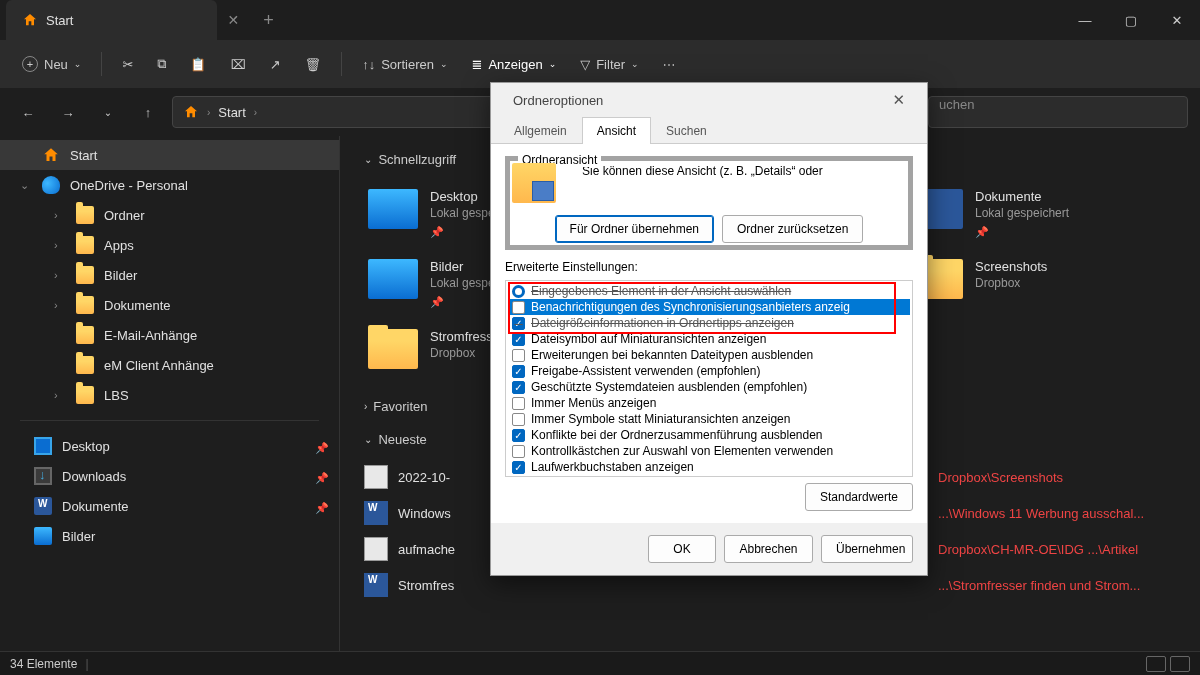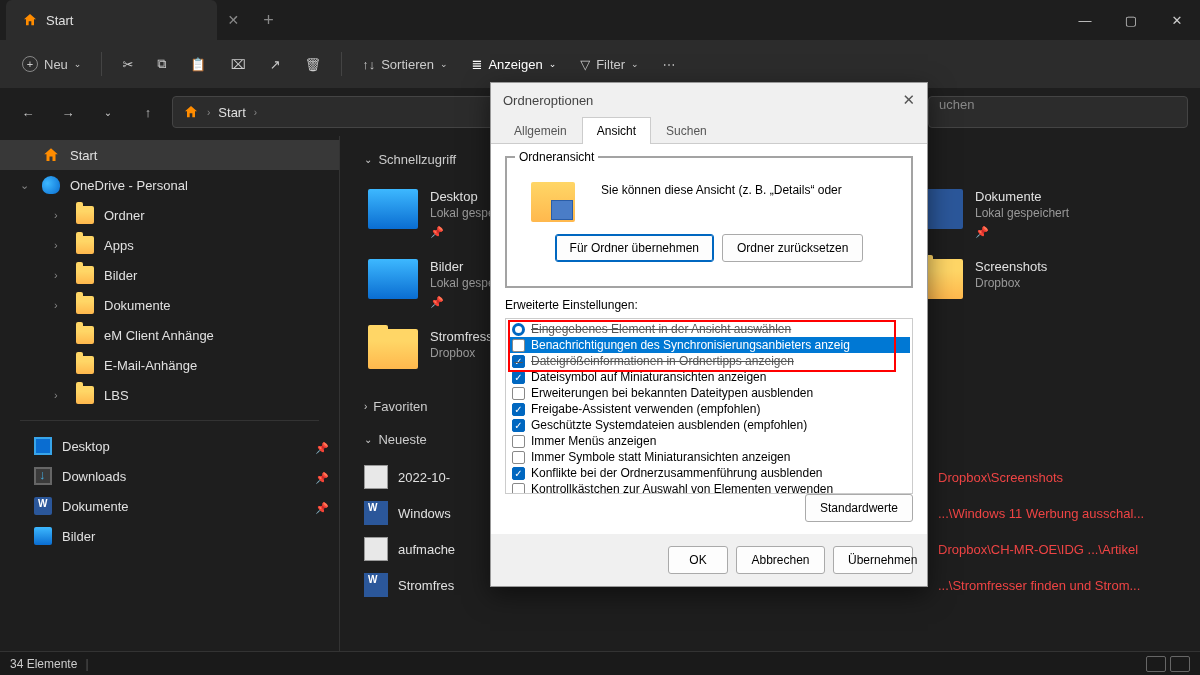--- a/index.html
+++ b/index.html
@@ -49,48 +49,48 @@
 .ico-folder::before{content:"";position:absolute;top:-4px;left:0;width:40%;height:6px;background:#ffd666;border-radius:2px 2px 0 0}
 .ico-bluefolder{background:linear-gradient(#3db8ff,#0a6dd1);border-radius:2px}
 .ico-onedrive{background:radial-gradient(circle at 30% 40%,#3db8ff,#0a6dd1);border-radius:50% 50% 40% 40%}
 .ico-desktop{background:#0a6dd1;border:2px solid #38a5ea}
 .ico-dl{background:#3a3a3a;border:2px solid #666;position:relative}
 .ico-dl::after{content:"↓";position:absolute;top:-2px;left:3px;color:#4ad;font-weight:bold}
 .ico-doc{background:#2b579a;position:relative}.ico-doc::after{content:"W";color:#fff;font-size:10px;position:absolute;top:1px;left:4px;font-weight:bold}
 .ico-txt{background:#e8e8e8;border:1px solid #999}
 
 .dialog{position:absolute;top:82px;left:490px;width:438px;background:#f0f0f0;color:#000;border:1px solid #999;box-shadow:0 8px 24px rgba(0,0,0,0.5);display:flex;flex-direction:column;font-size:12px}
-.dlg-title{height:34px;display:flex;align-items:center;padding:0 12px;font-size:13px;color:#444}
+.dlg-title{height:34px;display:flex;align-items:center;padding:0 22px;font-size:13px;color:#444}
 .dlg-close{margin-left:auto;color:#555;font-size:15px;cursor:pointer}
 .dlg-tabs{display:flex;padding:0 8px;border-bottom:1px solid #ccc;background:#f0f0f0}
 .dlg-tab{padding:6px 14px;color:#555;cursor:pointer;border:1px solid transparent;border-bottom:none;margin-bottom:-1px}
 .dlg-tab.active{background:#fff;border-color:#ccc;color:#000}
 .dlg-body{background:#fff;padding:12px 14px;flex:1}
-.fieldset{border:2px solid #a3a3a3;padding:24px;margin-bottom:10px;position:relative}
+.fieldset{border:5px solid #a3a3a3;padding:2px;margin-bottom:10px;position:relative}
 .fieldset-label{position:absolute;top:-8px;left:8px;background:#fff;padding:0 4px;font-size:12px}
 .folder-view-row{display:flex;gap:26px;align-items:flex-start}
 .fv-icon{width:44px;height:40px;background:linear-gradient(#ffd666,#ffb84d);border-radius:2px;position:relative;flex-shrink:0}
 .fv-icon::after{content:"";position:absolute;right:2px;bottom:2px;width:20px;height:18px;background:#4a7dc7;border:1px solid #2a5da7}
 .fv-text{font-size:12px;line-height:1.4}
 .fv-btns{display:flex;gap:8px;margin-top:12px;justify-content:center}
 .dlg-button{height:28px;padding:0 14px;background:#fdfdfd;border:1px solid #aaa;border-radius:3px;font-size:12px;cursor:pointer}
 .dlg-button.accent{border:1px solid #0067c0;box-shadow:0 0 0 1px #0067c0 inset}
 .adv-label{margin:4px 0 6px;font-size:12px}
-.adv-list{border:1px solid #ccc;height:176px;overflow-y:auto;padding:2px;position:relative}
+.adv-list{border:1px solid #ccc;height:197px;overflow-y:auto;padding:2px;position:relative}
 .adv-list::-webkit-scrollbar{width:14px}.adv-list::-webkit-scrollbar-thumb{background:#ccc;border-radius:7px}.adv-list::-webkit-scrollbar-track{background:#f0f0f0}
 .adv-item{display:flex;align-items:center;gap:6px;padding:1px 4px;font-size:12px;white-space:nowrap}
 .adv-item.strike{text-decoration:line-through;color:#555}
 .adv-item.sel{background:#0078d4;color:#fff}
 .chk{width:13px;height:13px;border:1px solid #888;border-radius:2px;background:#fff;flex-shrink:0;display:inline-flex;align-items:center;justify-content:center;font-size:10px}
 .chk.on{background:#0067c0;border-color:#0067c0;color:#fff}
 .rad{width:13px;height:13px;border:1px solid #888;border-radius:50%;background:#fff;flex-shrink:0;position:relative}
 .rad.on{border:3px solid #0067c0;background:#fff}
 .redbox{position:absolute;border:2px solid red;pointer-events:none}
 .dlg-footer{display:flex;gap:8px;justify-content:flex-end;padding:12px 14px;background:#f0f0f0}
-.defaults-row{display:flex;justify-content:flex-end;margin-top:0}
+.defaults-row{display:flex;justify-content:flex-end;margin-top:6px}
 svg{display:block}
 </style>
 </head>
 <body>
 
 <div class="titlebar">
   <div class="tab">
     <svg class="ico-home" width="16" height="16" viewBox="0 0 24 24">
         <path d="M12 3l9 8h-3v9h-4v-6h-4v6H6v-9H3z"></path>
       </svg>
@@ -198,26 +198,26 @@
         <span>Bilder</span>
       </div>
     <div class="sb-item lvl2">
         <span class="sb-chev">›</span>
         <span class="sb-icon ico-folder"></span>
         <span>Dokumente</span>
       </div>
     <div class="sb-item lvl2">
         <span class="sb-chev"></span>
         <span class="sb-icon ico-folder"></span>
+        <span>E-Mail-Anhänge</span>
+      </div>
+    <div class="sb-item lvl2">
+        <span class="sb-chev"></span>
+        <span class="sb-icon ico-folder"></span>
         <span>eM Client Anhänge</span>
-      </div>
-    <div class="sb-item lvl2">
-        <span class="sb-chev"></span>
-        <span class="sb-icon ico-folder"></span>
-        <span>E-Mail-Anhänge</span>
       </div>
     <div class="sb-item lvl2">
         <span class="sb-chev">›</span>
         <span class="sb-icon ico-folder"></span>
         <span>LBS</span>
       </div>
     <div class="sb-divider"></div>
     <div class="sb-item lvl1">
         <span class="sb-icon ico-desktop"></span>
         <span>Desktop</span>
@@ -400,17 +400,17 @@
         <div class="adv-item">
           <span class="chk on">✓</span>
           <span>Laufwerkbuchstaben anzeigen</span>
         </div>
       </div>
     <div class="defaults-row">
       <button class="dlg-button">Standardwerte</button>
     </div>
   </div>
   <div class="dlg-footer">
-    <button class="dlg-button" style="width:60px">OK</button>
+    <button class="dlg-button" style="width:68px">OK</button>
     <button class="dlg-button" style="width:89px">Abbrechen</button>
-    <button class="dlg-button" style="width:80px">Übernehmen</button>
+    <button class="dlg-button" style="width:92px">Übernehmen</button>
   </div>
 </div>
 
 </body></html>

